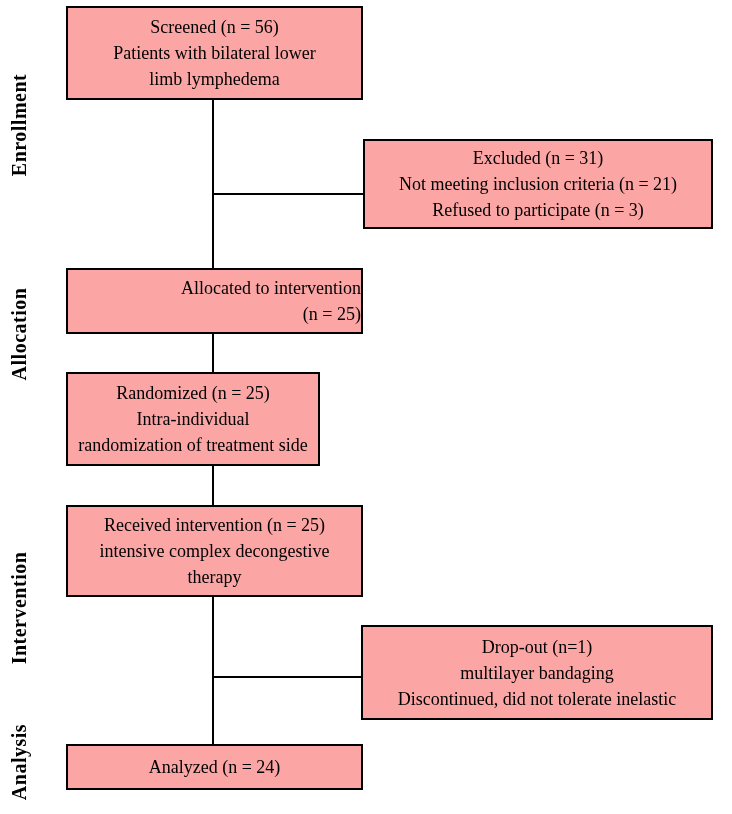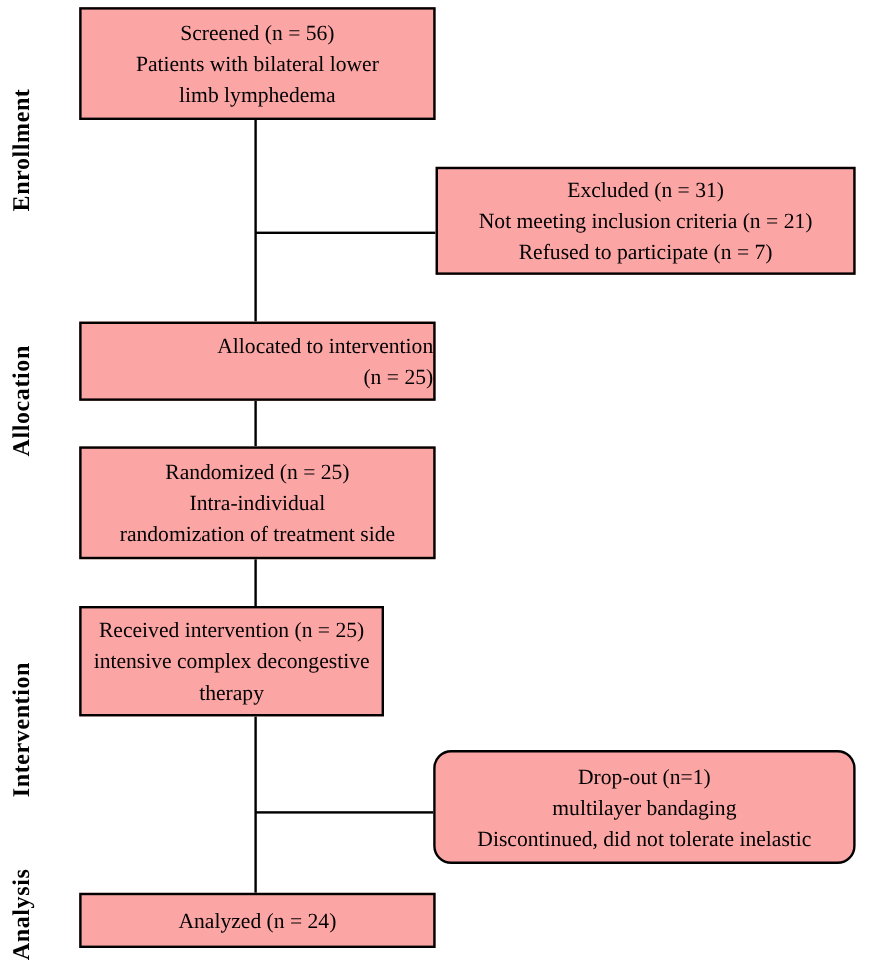--- a/index.html
+++ b/index.html
@@ -45,23 +45,23 @@
     white-space: nowrap;
     font-weight: 700;
     font-size: 20px;
     letter-spacing: 0.5px;
   }
 
   
   #box-screened   { left: 66px;  top: 6px;   width: 297px; height: 94px; }
   #box-excluded   { left: 363px; top: 139px; width: 350px; height: 90px; }
   #box-allocated  { left: 66px;  top: 268px; width: 297px; height: 66px; align-items: flex-end; }
-  #box-randomized { left: 66px;  top: 372px; width: 297px; height: 94px; }
-  #box-received   { left: 66px;  top: 505px; width: 254px; height: 92px; }
-  #box-dropout    { left: 361px; top: 625px; width: 352px; height: 95px; border-radius: 15px; }
+  #box-randomized { left: 66px;  top: 372px; width: 254px; height: 94px; }
+  #box-received   { left: 66px;  top: 505px; width: 297px; height: 92px; }
+  #box-dropout    { left: 361px; top: 625px; width: 352px; height: 95px; }
   #box-analyzed   { left: 66px;  top: 744px; width: 297px; height: 46px; }
 
   
   #conn-screened-allocated { left: 212px; top: 100px; width: 2px;   height: 168px; }
   #conn-excluded-branch    { left: 213px; top: 193px; width: 150px; height: 2px; }
   #conn-allocated-random   { left: 212px; top: 334px; width: 2px;   height: 38px; }
   #conn-random-received    { left: 212px; top: 466px; width: 2px;   height: 39px; }
   #conn-received-analyzed  { left: 212px; top: 597px; width: 2px;   height: 147px; }
   #conn-dropout-branch     { left: 213px; top: 676px; width: 148px; height: 2px; }
 
@@ -90,21 +90,21 @@
 
   <div class="flow-box" id="box-screened">
     <div class="box-line">Screened (n = 56)</div>
     <div class="box-line">Patients with bilateral lower</div>
     <div class="box-line">limb lymphedema</div>
   </div>
 
   <div class="flow-box" id="box-excluded">
     <div class="box-line">Excluded (n = 31)</div>
     <div class="box-line">Not meeting inclusion criteria (n = 21)</div>
-    <div class="box-line">Refused to participate (n = 7)</div>
+    <div class="box-line">Refused to participate (n = 3)</div>
   </div>
 
   <div class="flow-box" id="box-allocated">
     <div class="box-line">Allocated to intervention</div>
     <div class="box-line">(n = 25)</div>
   </div>
 
   <div class="flow-box" id="box-randomized">
     <div class="box-line">Randomized (n = 25)</div>
     <div class="box-line">Intra-individual</div>

